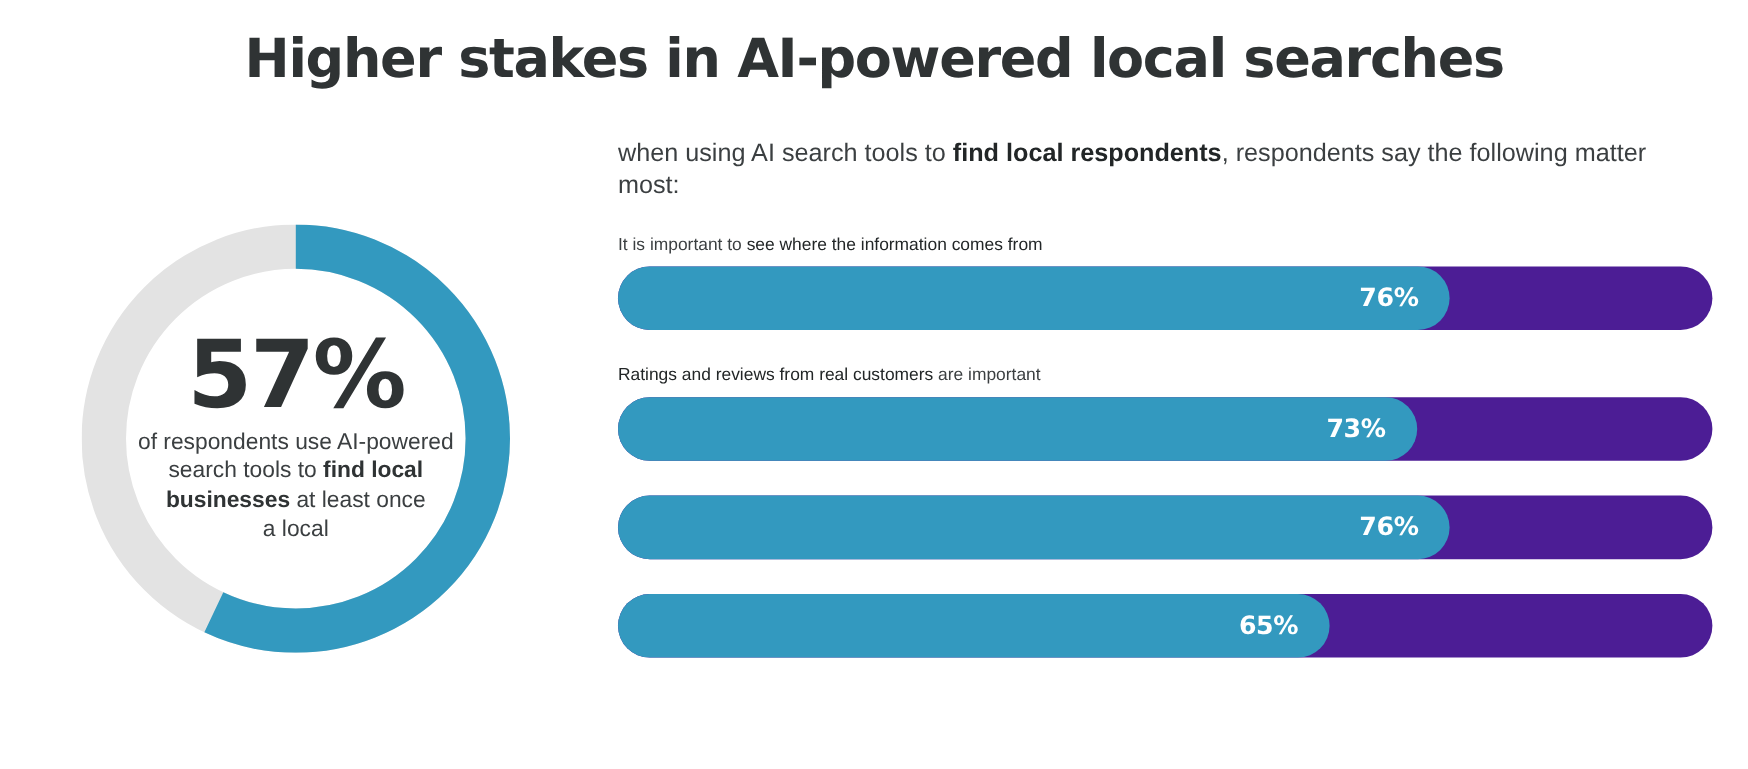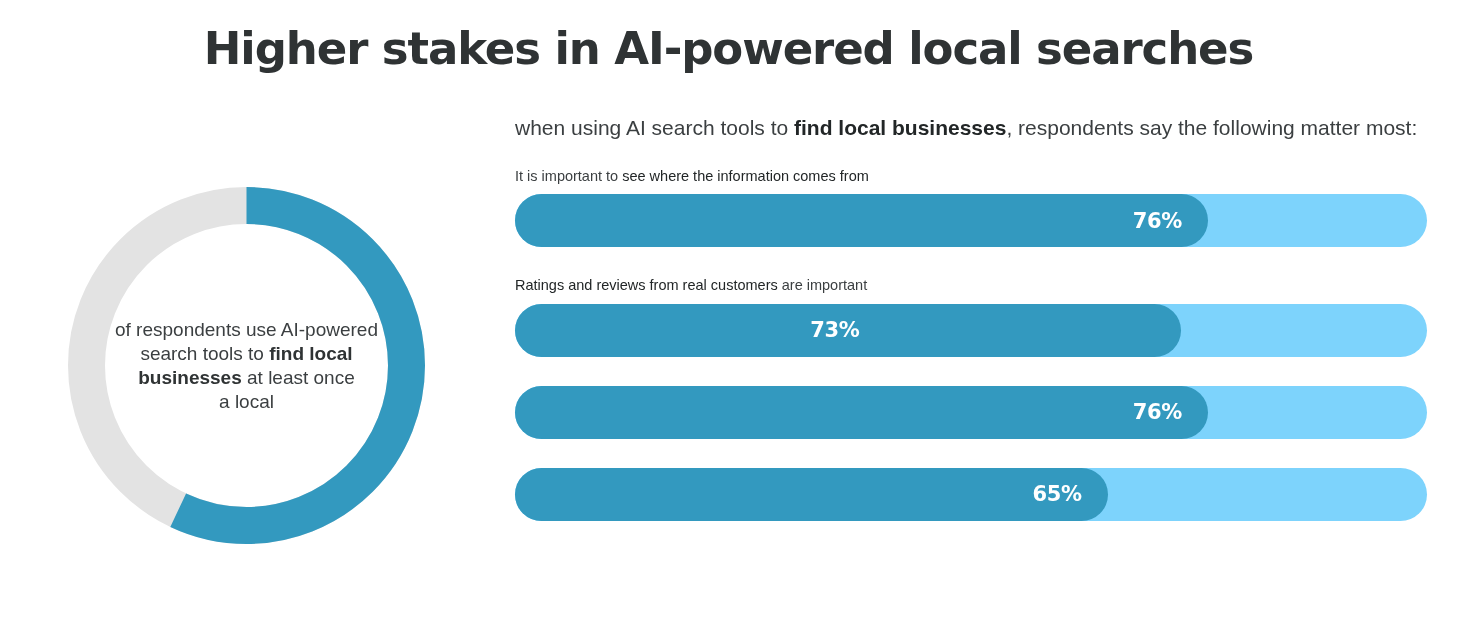--- a/index.html
+++ b/index.html
@@ -97,21 +97,21 @@
     color: #3b3f41;
     margin-bottom: 9px;
     white-space: nowrap;
   }
   .bar-label b { font-weight: 400; color: #222627; }
 
   .bar-track {
     position: relative;
     width: 912px;
     height: 53px;
-    background: #7dd3fc;
+    background: #4c1d95;
     border-radius: 27px;
   }
   .bar-fill {
     position: absolute;
     left: 0;
     top: 0;
     height: 53px;
     background: #3399bf;
     border-radius: 27px;
     display: flex;
@@ -132,52 +132,53 @@
 <body>
 
 <div class="title">Higher stakes in AI-powered local searches</div>
 
 <div class="donut-wrap">
   <svg class="donut-svg" viewBox="0 0 357 357">
     <circle cx="178.5" cy="178.5" r="160" fill="none" stroke="#e3e3e3" stroke-width="37"></circle>
     <circle id="donut-value-arc" cx="178.5" cy="178.5" r="160" fill="none" stroke="#3399bf" stroke-width="37" stroke-linecap="butt" transform="rotate(-90 178.5 178.5)" stroke-dasharray="573.0265000147782 432.2831491339556"></circle>
   </svg>
   <div class="donut-center">
+    <div class="donut-value">57%</div>
     <div class="donut-caption">
       <span>of respondents use AI-powered</span><br>
       <span>search tools to </span><b>find local</b><br>
       <b>businesses</b><span> at least once</span><br>
       <span>a local</span>
     </div>
   </div>
 </div>
 
 <div class="right-col">
 
   <div class="intro">
-    <span>when using AI search tools to </span><b>find local businesses</b><span>, respondents say the following matter most:</span>
+    <span>when using AI search tools to </span><b>find local respondents</b><span>, respondents say the following matter most:</span>
   </div>
 
   <div class="bar-group">
     <div class="bar-label">
       <span>It is important to </span><b>see where the information comes from</b><span></span>
     </div>
     <div class="bar-track">
       <div class="bar-fill" style="width: 76%;">
         <span class="bar-value">76%</span>
       </div>
     </div>
   </div>
 
   <div class="bar-group">
     <div class="bar-label">
       <span></span><b>Ratings and reviews from real customers</b><span> are important</span>
     </div>
     <div class="bar-track">
-      <div class="bar-fill" style="width: 73%; justify-content: center;">
+      <div class="bar-fill" style="width: 73%;">
         <span class="bar-value">73%</span>
       </div>
     </div>
   </div>
 
   <div class="bar-group">
     <div class="bar-track">
       <div class="bar-fill" style="width: 76%;">
         <span class="bar-value">76%</span>
       </div>

